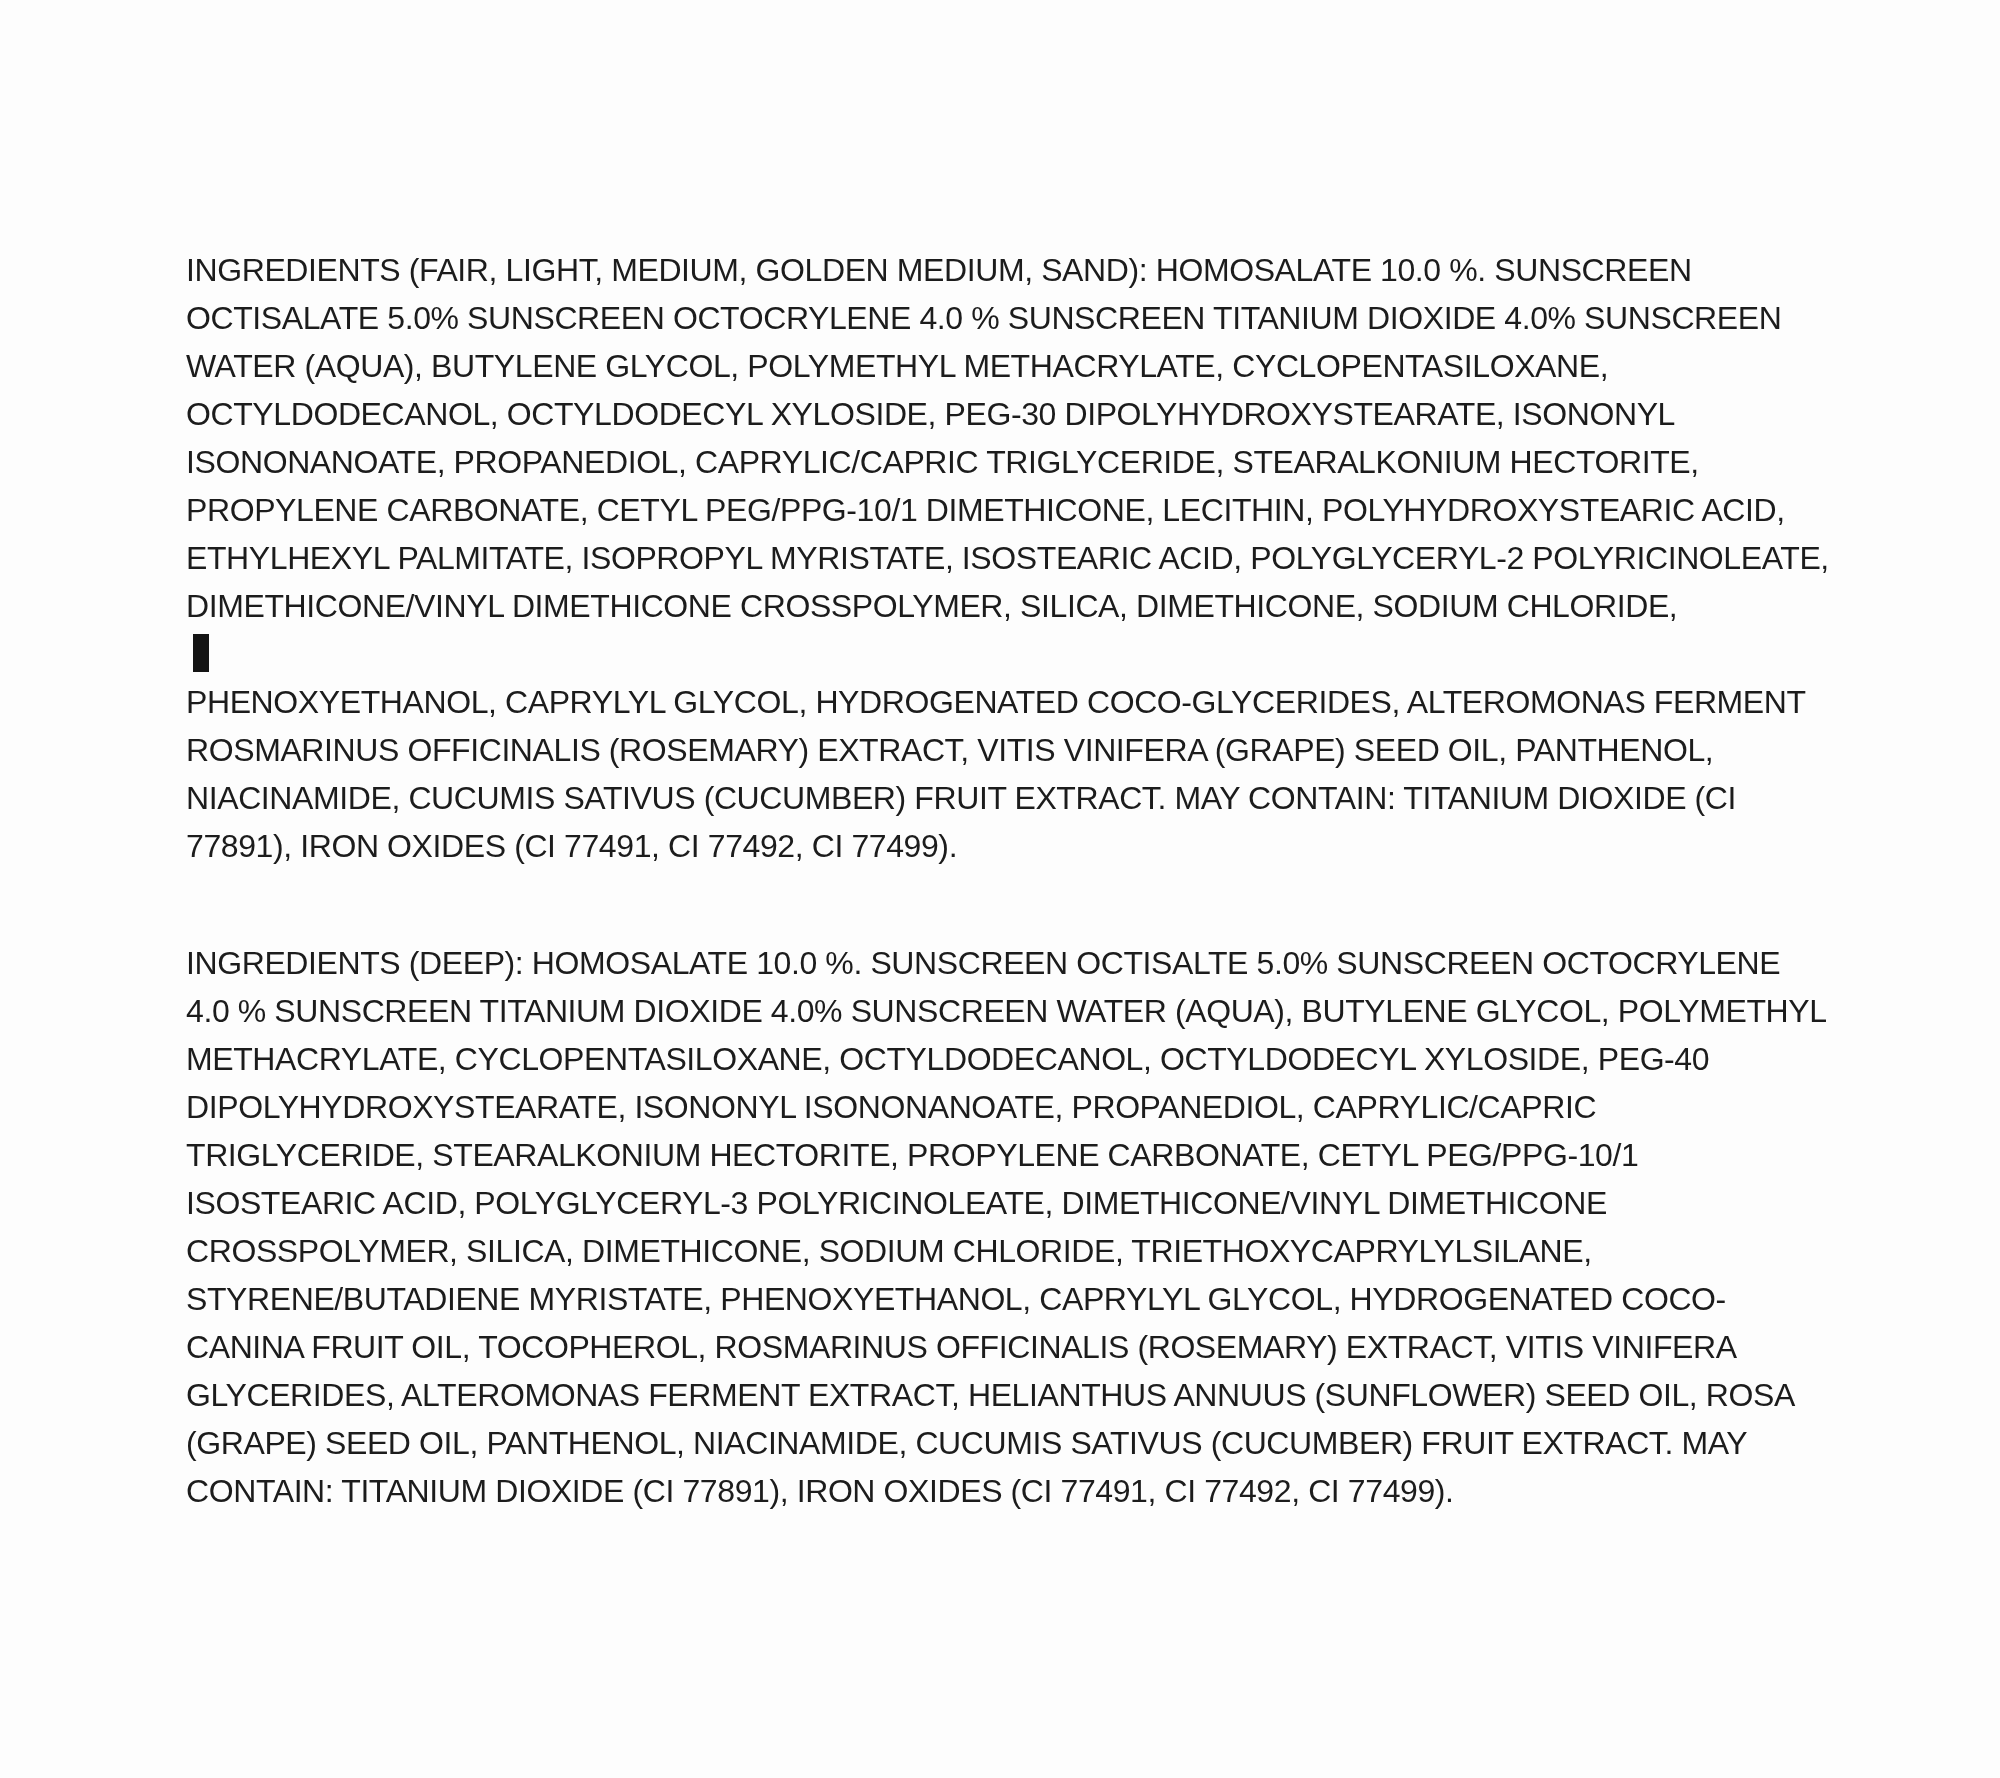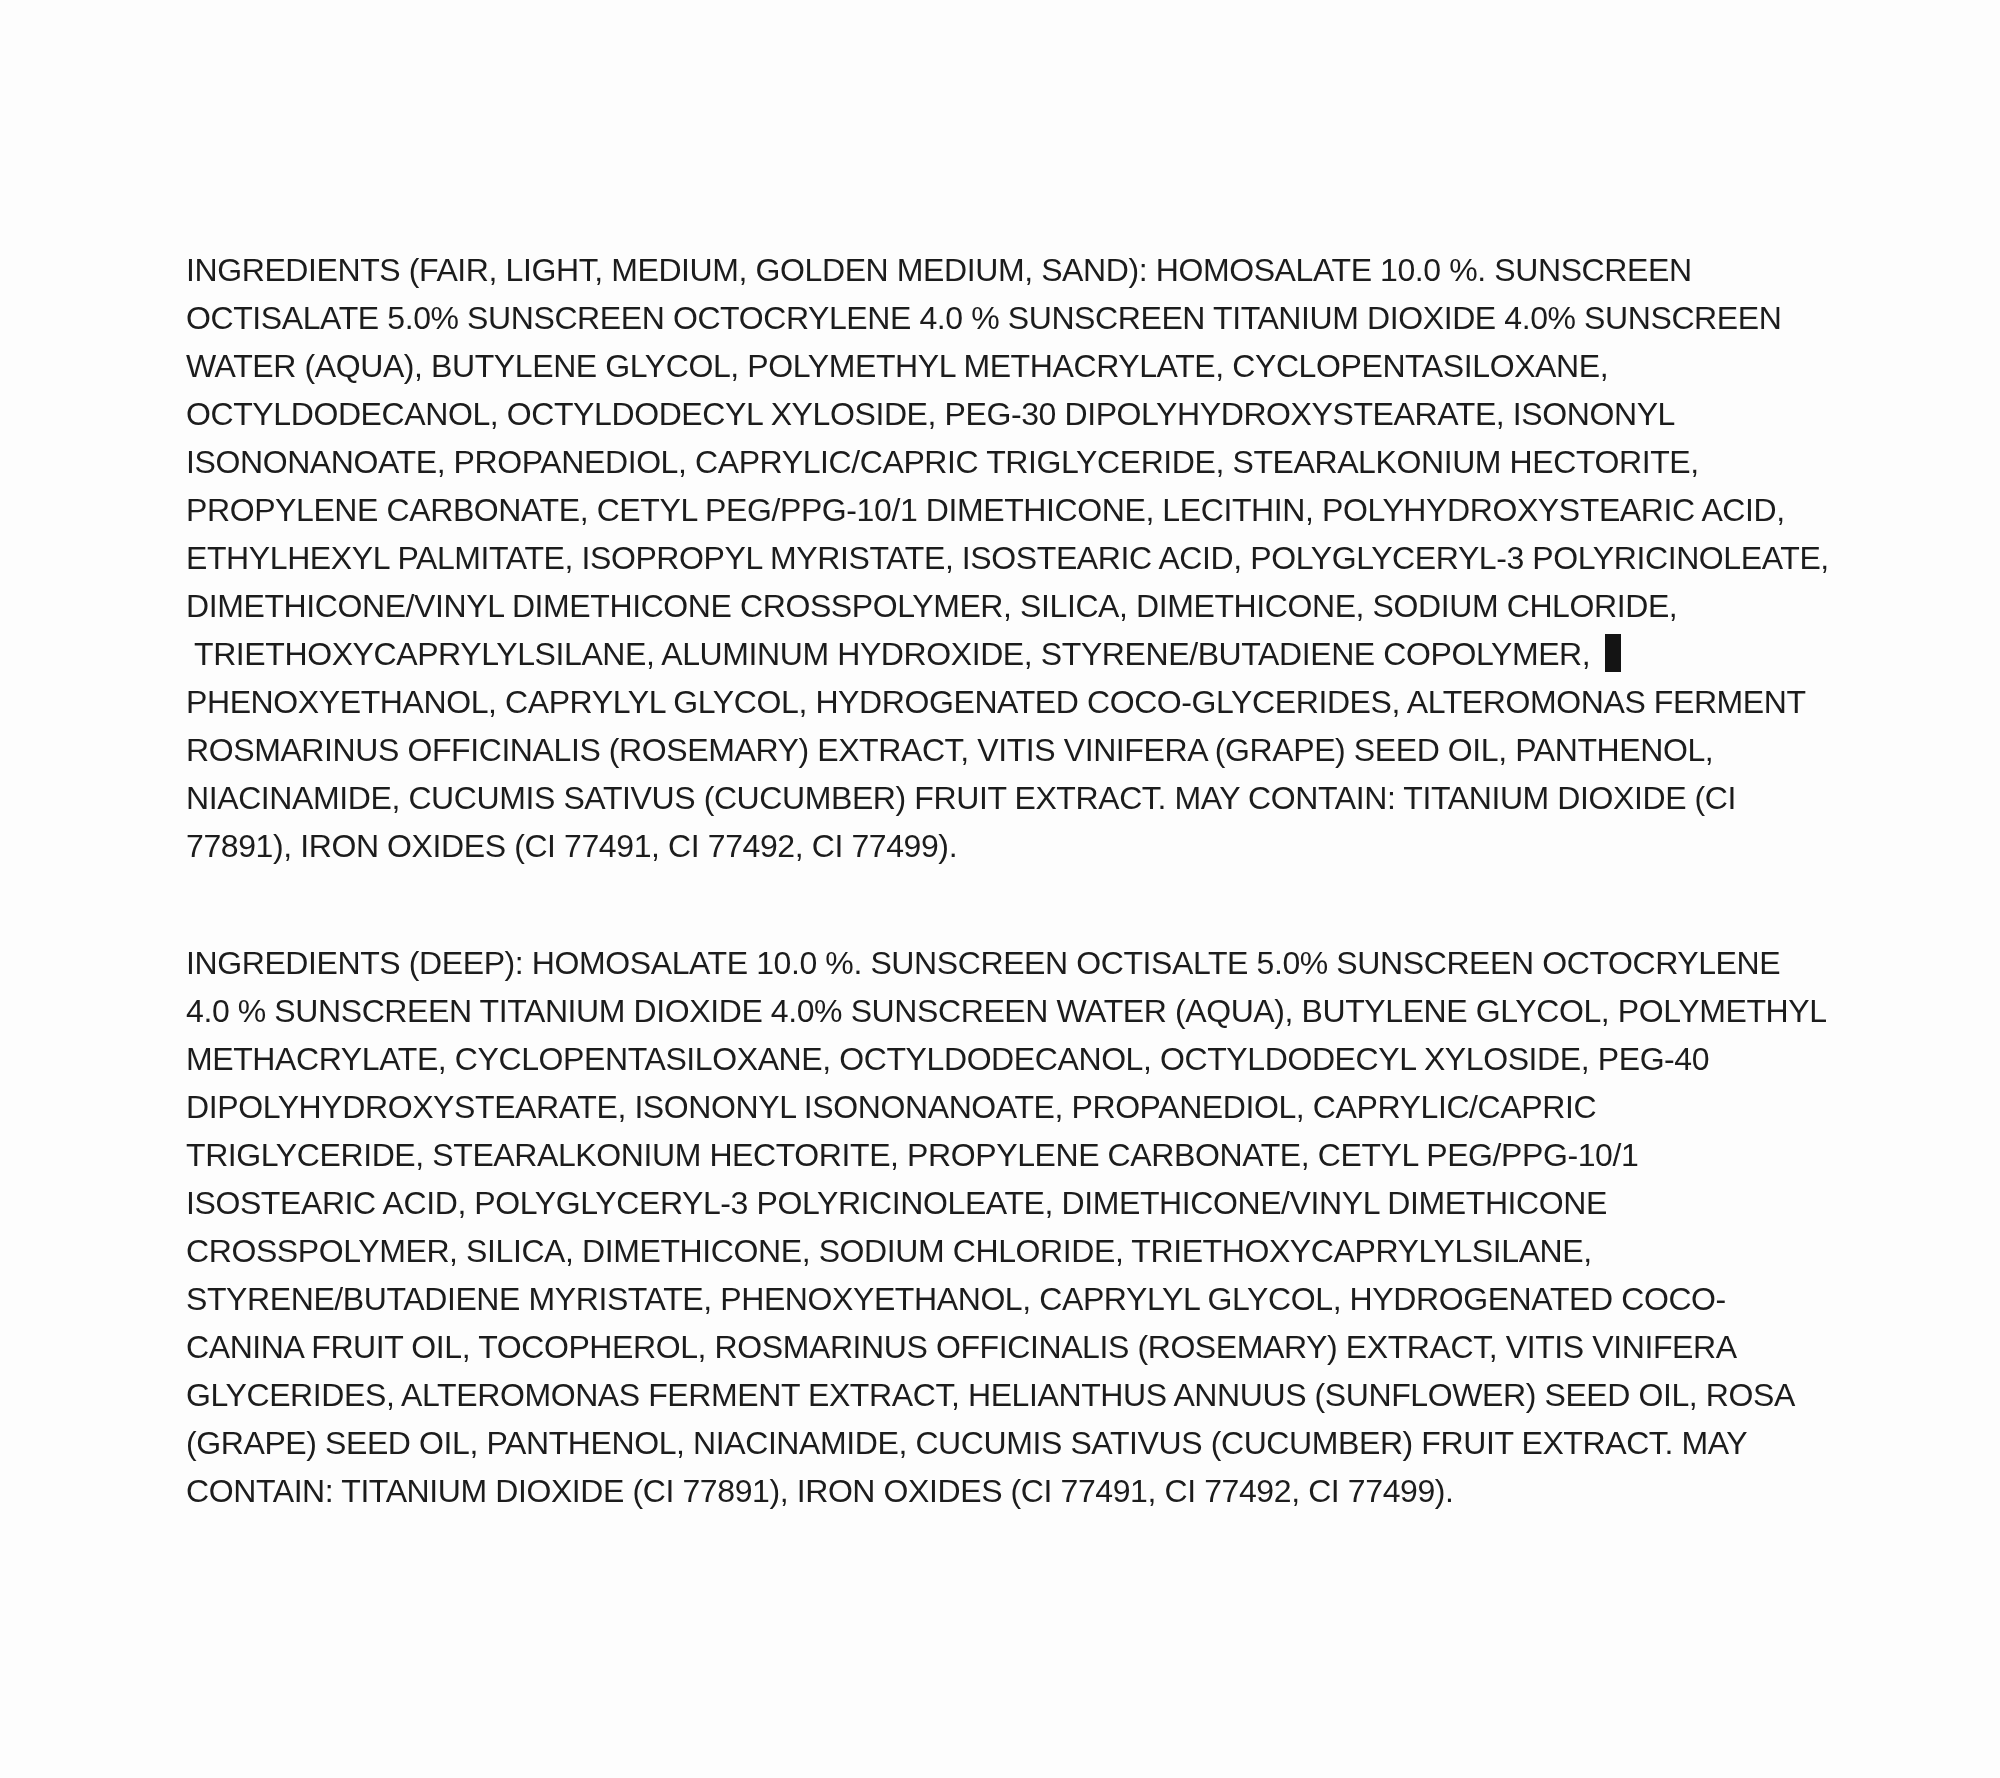--- a/index.html
+++ b/index.html
@@ -51,23 +51,23 @@
 <div class="page">
   <div class="text-block">
 
     <div class="paragraph">
       <div class="line">INGREDIENTS (FAIR, LIGHT, MEDIUM, GOLDEN MEDIUM, SAND): HOMOSALATE 10.0 %. SUNSCREEN</div>
       <div class="line">OCTISALATE 5.0% SUNSCREEN OCTOCRYLENE 4.0 % SUNSCREEN TITANIUM DIOXIDE 4.0% SUNSCREEN</div>
       <div class="line">WATER (AQUA), BUTYLENE GLYCOL, POLYMETHYL METHACRYLATE, CYCLOPENTASILOXANE,</div>
       <div class="line">OCTYLDODECANOL, OCTYLDODECYL XYLOSIDE, PEG-30 DIPOLYHYDROXYSTEARATE, ISONONYL</div>
       <div class="line">ISONONANOATE, PROPANEDIOL, CAPRYLIC/CAPRIC TRIGLYCERIDE, STEARALKONIUM HECTORITE,</div>
       <div class="line">PROPYLENE CARBONATE, CETYL PEG/PPG-10/1 DIMETHICONE, LECITHIN, POLYHYDROXYSTEARIC ACID,</div>
-      <div class="line">ETHYLHEXYL PALMITATE, ISOPROPYL MYRISTATE, ISOSTEARIC ACID, POLYGLYCERYL-3 POLYRICINOLEATE,</div>
+      <div class="line">ETHYLHEXYL PALMITATE, ISOPROPYL MYRISTATE, ISOSTEARIC ACID, POLYGLYCERYL-2 POLYRICINOLEATE,</div>
       <div class="line">DIMETHICONE/VINYL DIMETHICONE CROSSPOLYMER, SILICA, DIMETHICONE, SODIUM CHLORIDE,</div>
-      <div class="line"><span>TRIETHOXYCAPRYLYLSILANE, ALUMINUM HYDROXIDE, STYRENE/BUTADIENE COPOLYMER,</span><span class="caret"></span></div>
+      <div class="line"><span class="caret"></span></div>
       <div class="line">PHENOXYETHANOL, CAPRYLYL GLYCOL, HYDROGENATED COCO-GLYCERIDES, ALTEROMONAS FERMENT</div>
       <div class="line">ROSMARINUS OFFICINALIS (ROSEMARY) EXTRACT, VITIS VINIFERA (GRAPE) SEED OIL, PANTHENOL,</div>
       <div class="line">NIACINAMIDE, CUCUMIS SATIVUS (CUCUMBER) FRUIT EXTRACT. MAY CONTAIN: TITANIUM DIOXIDE (CI</div>
       <div class="line">77891), IRON OXIDES (CI 77491, CI 77492, CI 77499).</div>
     </div>
 
     <div class="paragraph">
       <div class="line">INGREDIENTS (DEEP): HOMOSALATE 10.0 %. SUNSCREEN OCTISALTE 5.0% SUNSCREEN OCTOCRYLENE</div>
       <div class="line">4.0 % SUNSCREEN TITANIUM DIOXIDE 4.0% SUNSCREEN WATER (AQUA), BUTYLENE GLYCOL, POLYMETHYL</div>
       <div class="line">METHACRYLATE, CYCLOPENTASILOXANE, OCTYLDODECANOL, OCTYLDODECYL XYLOSIDE, PEG-40</div>

